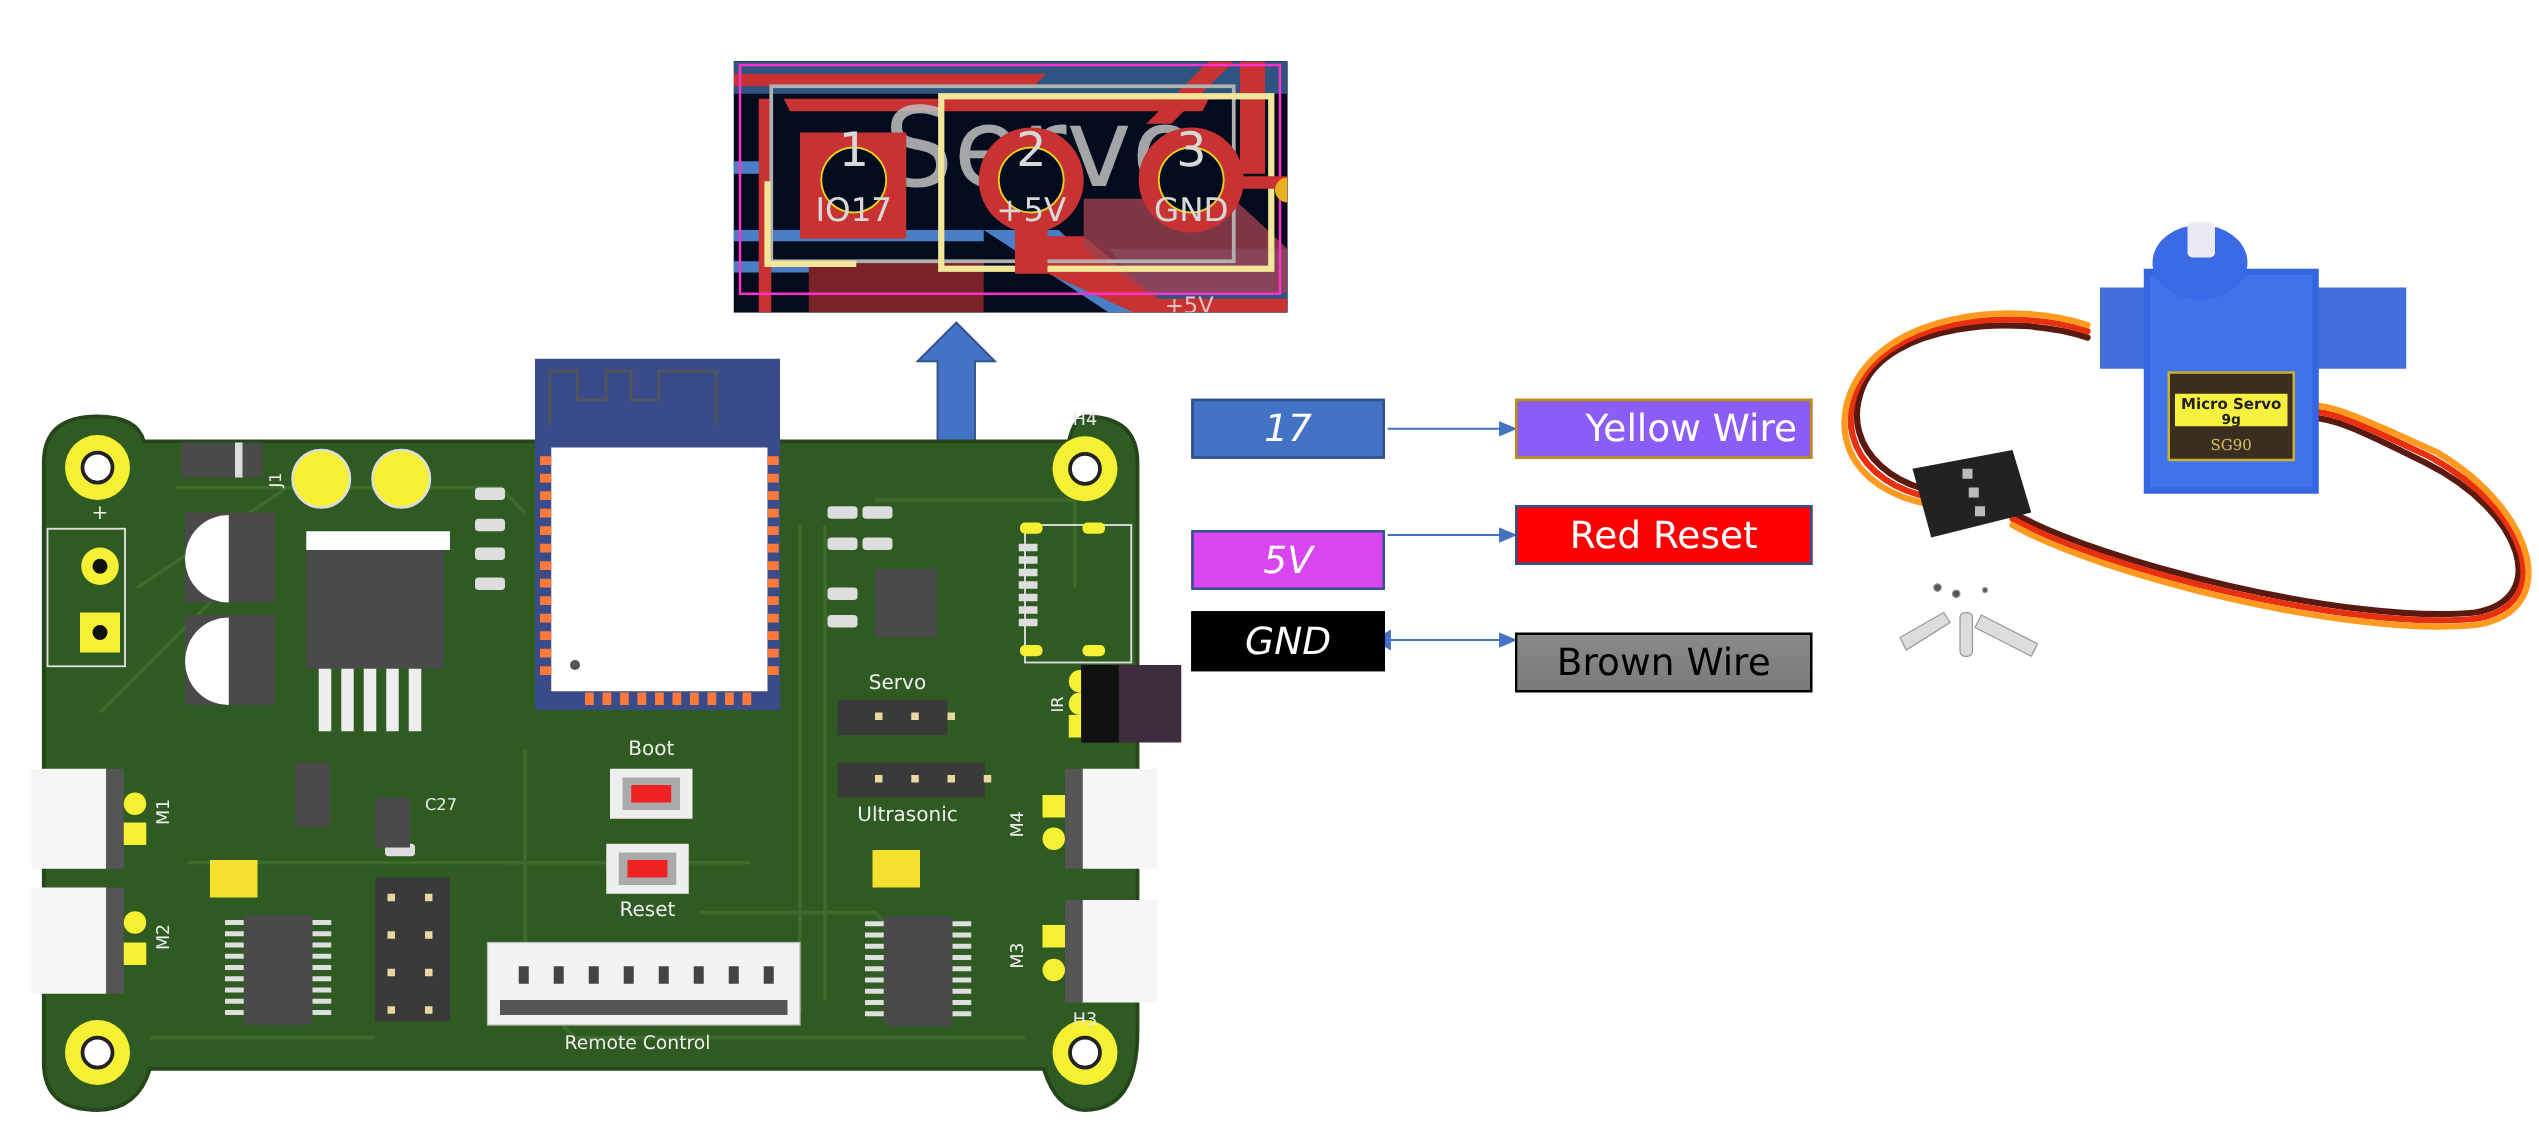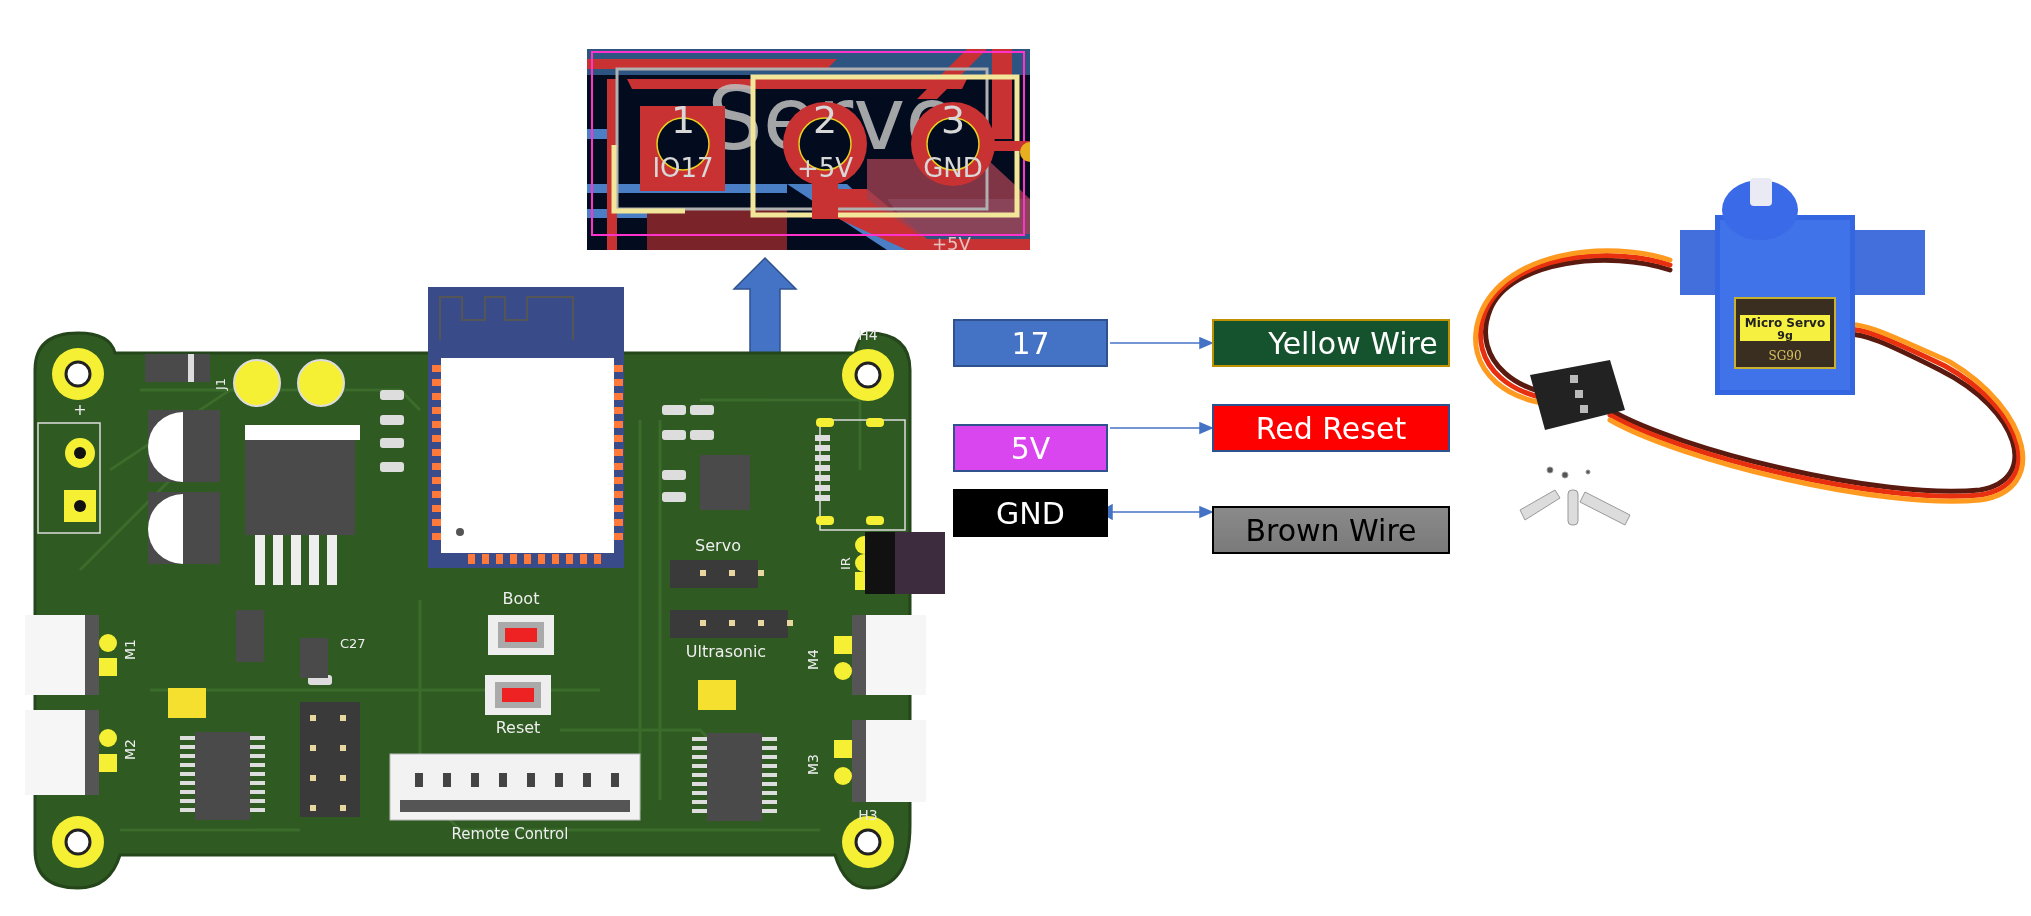--- a/index.html
+++ b/index.html
@@ -3,21 +3,21 @@
 <meta charset="utf-8">
 <style>
   html,body{margin:0;padding:0;background:#fff;}
   body{width:2031px;height:916px;position:relative;overflow:hidden;font-family:"DejaVu Sans",sans-serif;}
   .abs{position:absolute;}
   
   #inset{left:587px;top:49px;width:443px;height:201px;overflow:hidden;background:#020c1e;}
   #inset svg{display:block;}
   
   .lbl{position:absolute;display:flex;align-items:center;justify-content:center;font-family:"DejaVu Sans",sans-serif;font-size:30px;box-sizing:border-box;border:2px solid #2f528f;color:#fff;}
-  .lbl.pin{left:953px;width:155px;height:48px;}
+  .lbl.pin{left:953px;width:155px;height:48px;font-style:italic;}
   .lbl.wire{left:1212px;width:238px;height:48px;}
   
   #big-arrow{left:720px;top:250px;}
   #board{left:0;top:270px;}
   #servo{left:1460px;top:170px;}
 </style>
 </head>
 <body>
 
 <div id="inset" class="abs">
@@ -370,21 +370,21 @@
   <rect x="308" y="405" width="24" height="10" rx="3" fill="#ddd"></rect>
   <text x="340" y="378" font-size="13" fill="#eee" font-family="DejaVu Sans, sans-serif">C27</text>
   <rect x="300" y="368" width="28" height="40" fill="#4a4a4a"></rect>
   <rect x="236" y="340" width="28" height="52" fill="#4a4a4a"></rect>
 </svg>
 
 <div class="lbl pin" style="top:319px;background:#4472c4;">17</div>
 <div class="lbl pin" style="top:424px;background:#d946ef;">5V</div>
 <div class="lbl pin" style="top:489px;background:#000;border-color:#000;">GND</div>
 
-<div class="lbl wire" style="top:319px;background:#14532d;border-color:#bf9000;padding-left:44px;">Yellow Wire</div>
+<div class="lbl wire" style="top:319px;background:#8b5cf6;border-color:#bf9000;padding-left:44px;">Yellow Wire</div>
 <div class="lbl wire" style="top:404px;background:#ff0000;">Red Reset</div>
 <div class="lbl wire" style="top:506px;background:linear-gradient(#8a8a8a,#7a7a7a);border-color:#000;color:#000;">Brown Wire</div>
 
 <svg class="abs" style="left:1108px;top:319px;" width="104" height="220" viewBox="0 0 104 220">
   <g stroke="#4472c4" stroke-width="1.5" fill="#4472c4">
     <line x1="2" y1="24" x2="92" y2="24"></line>
     <polygon points="92,19 104,24 92,29"></polygon>
     <line x1="2" y1="109" x2="92" y2="109"></line>
     <polygon points="92,104 104,109 92,114"></polygon>
     <line x1="2" y1="193" x2="92" y2="193"></line>

